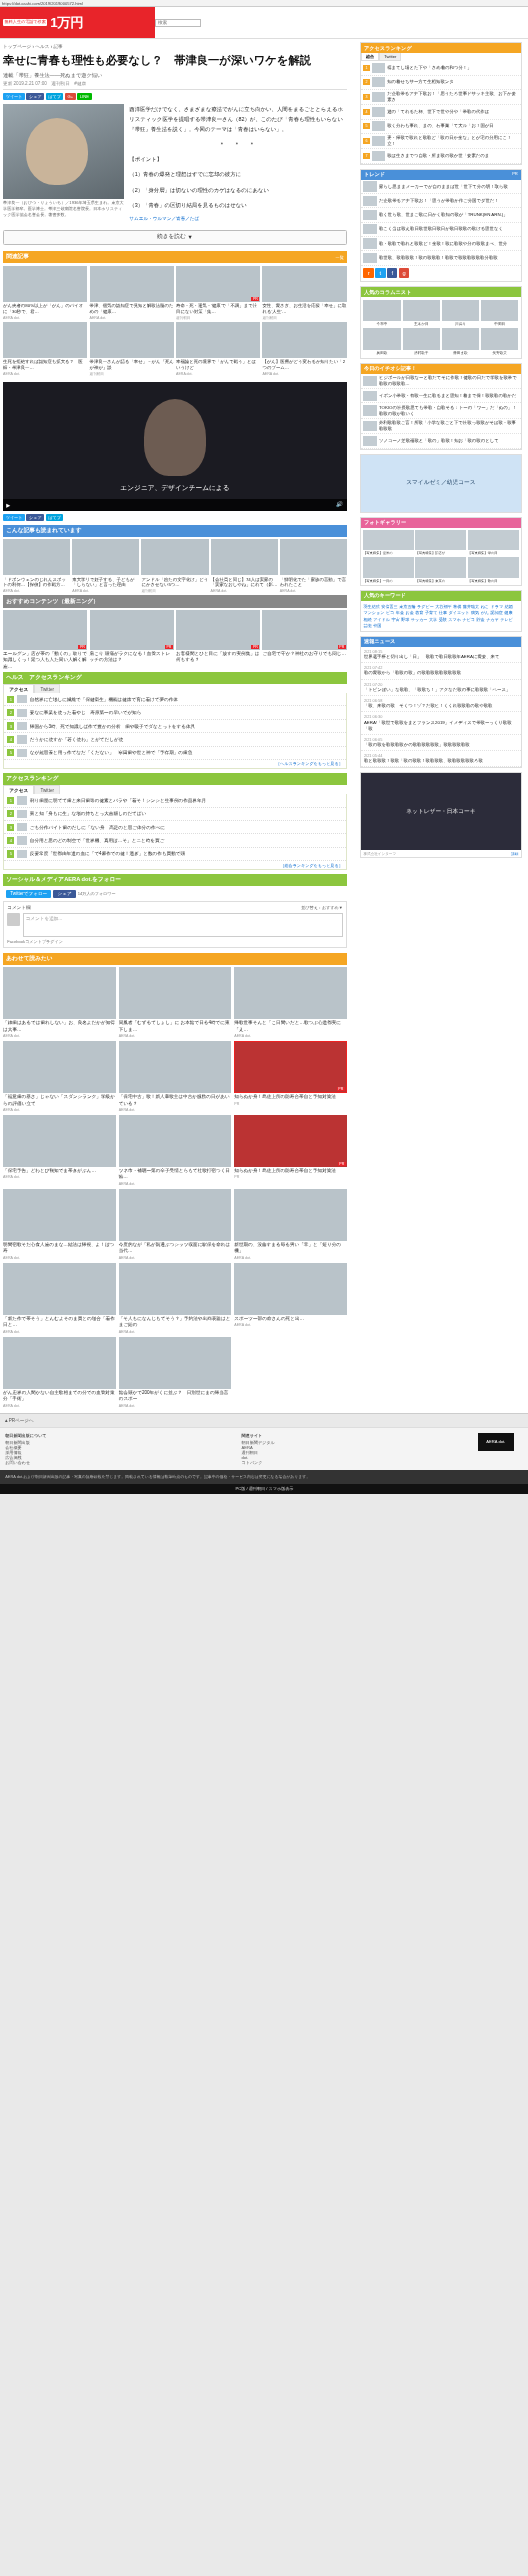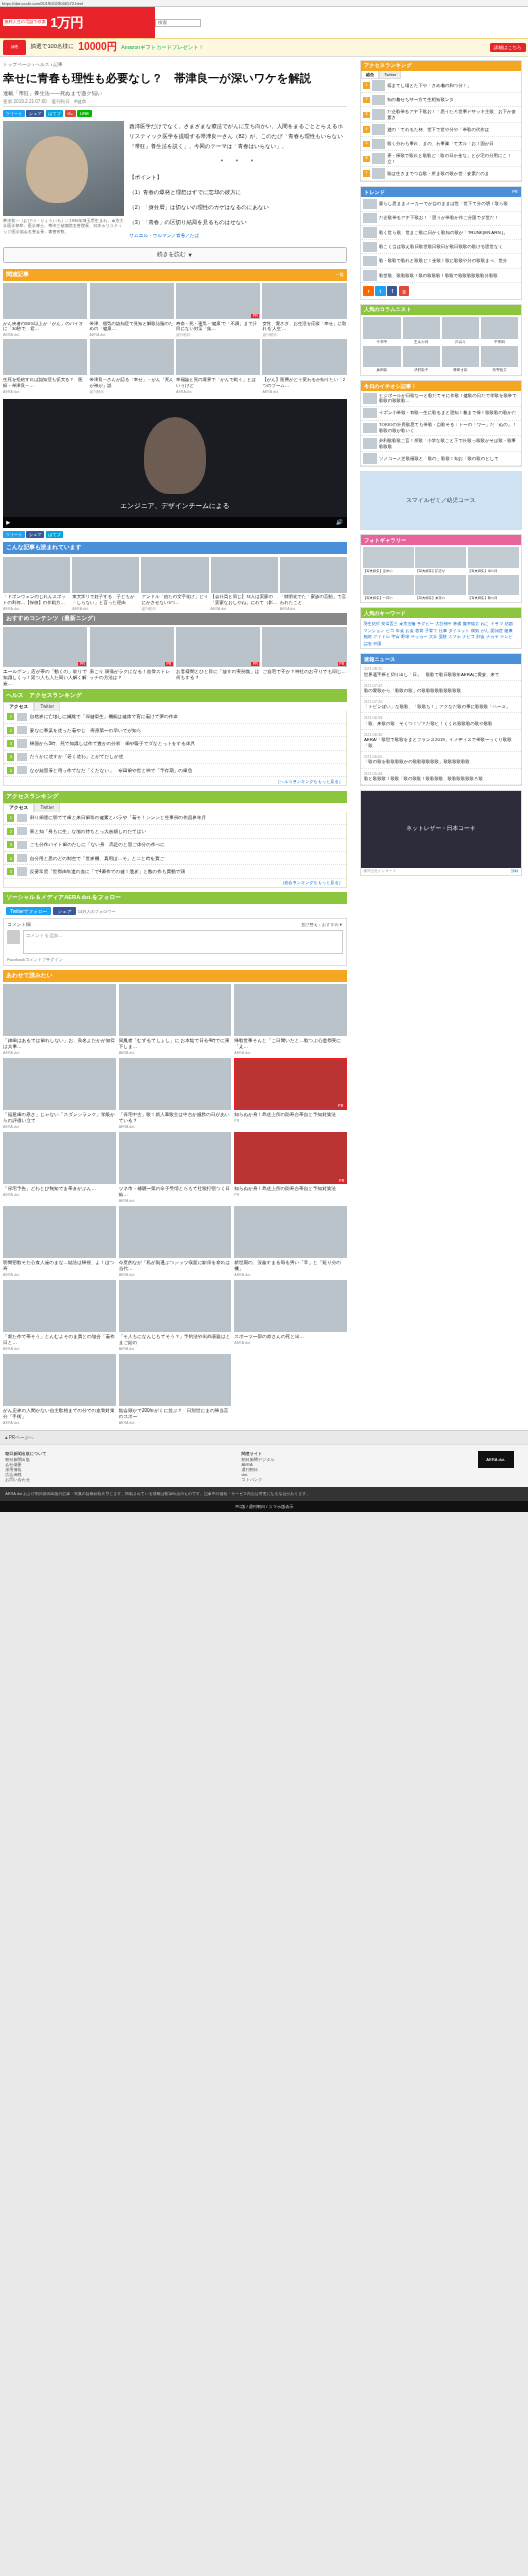--- a/index.html
+++ b/index.html
@@ -161,27 +161,20 @@
 
   <div class="topad">
     <div class="topad-row1">
       <div class="topad-left">
         <div class="lbl">無料人生の電話で検索</div>
         <div class="big">1万円</div>
       </div>
       <div class="topad-search">
         <input placeholder="検索" style="">
       </div>
-    </div>
-    <div class="topad-row2">
-      <div class="seal">抽選</div>
-      <div class="t1">抽選で100名様に</div>
-      <div class="amt">10000円</div>
-      <div class="t2">Amazonギフトカードプレゼント！</div>
-      <div class="btn">詳細はこちら</div>
     </div>
   </div>
 
   <div class="wrap">
 
     <div class="main">
 
       <div class="crumb">
         <span>トップページ</span> ›
         <span>ヘルス</span> ›

